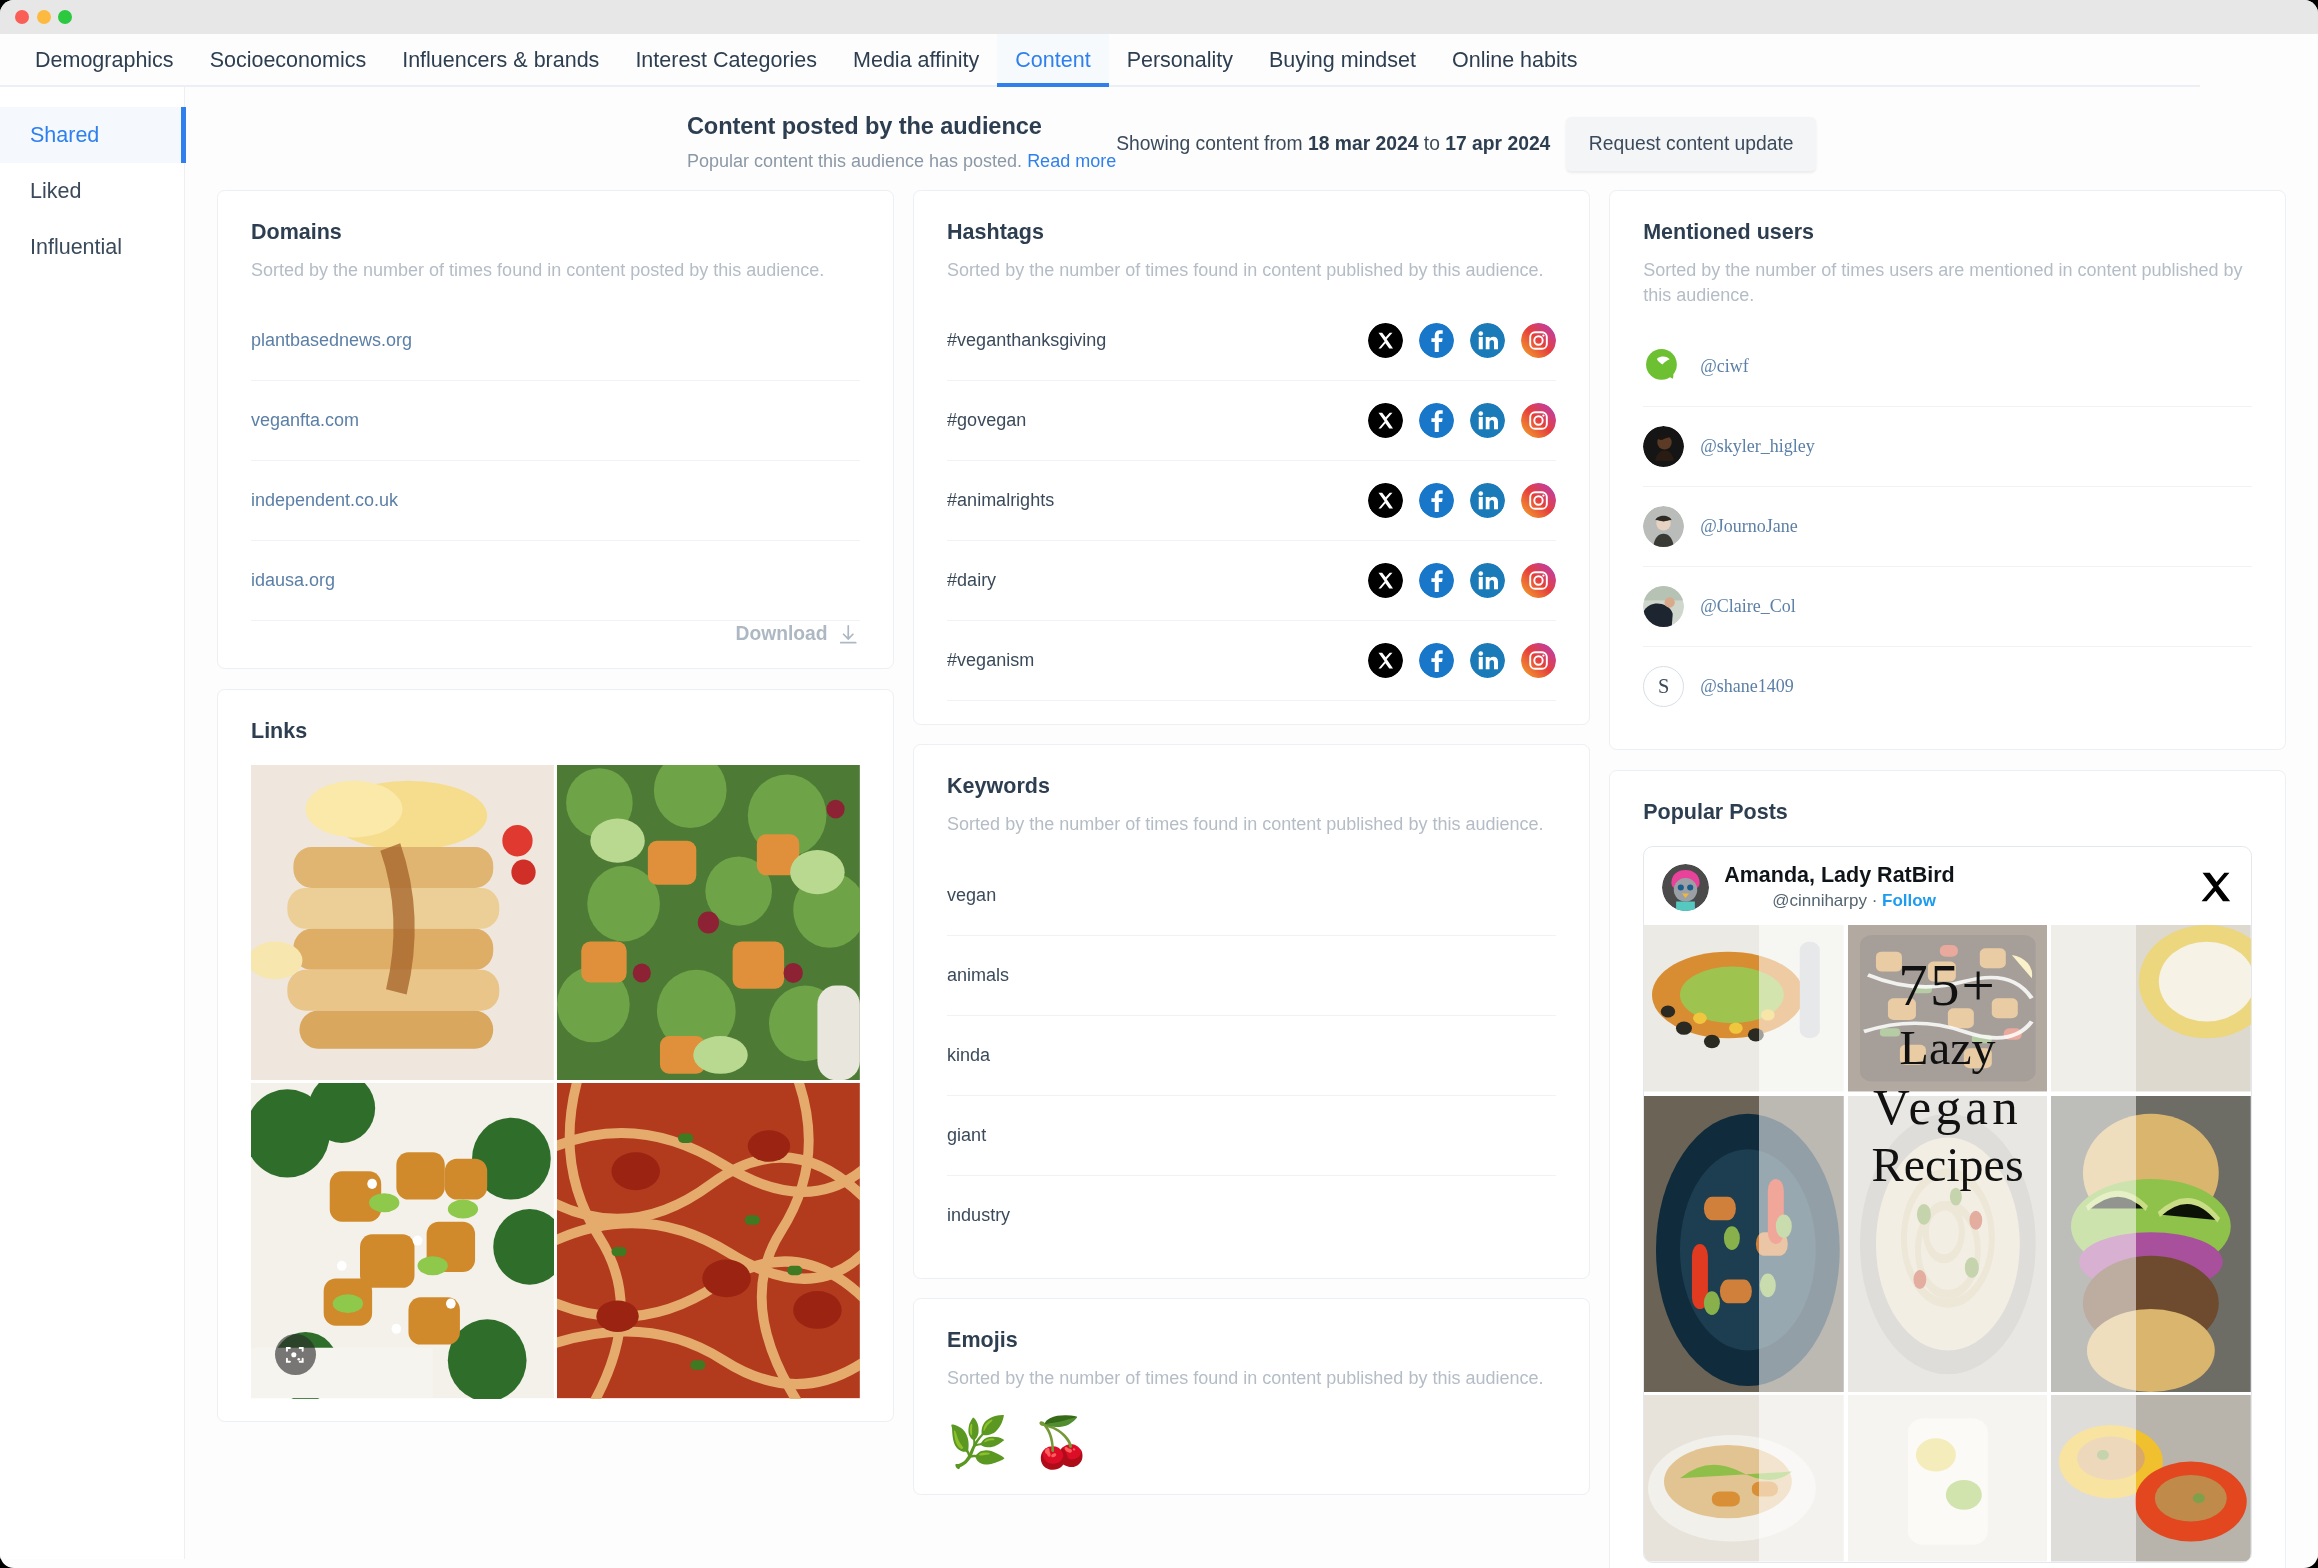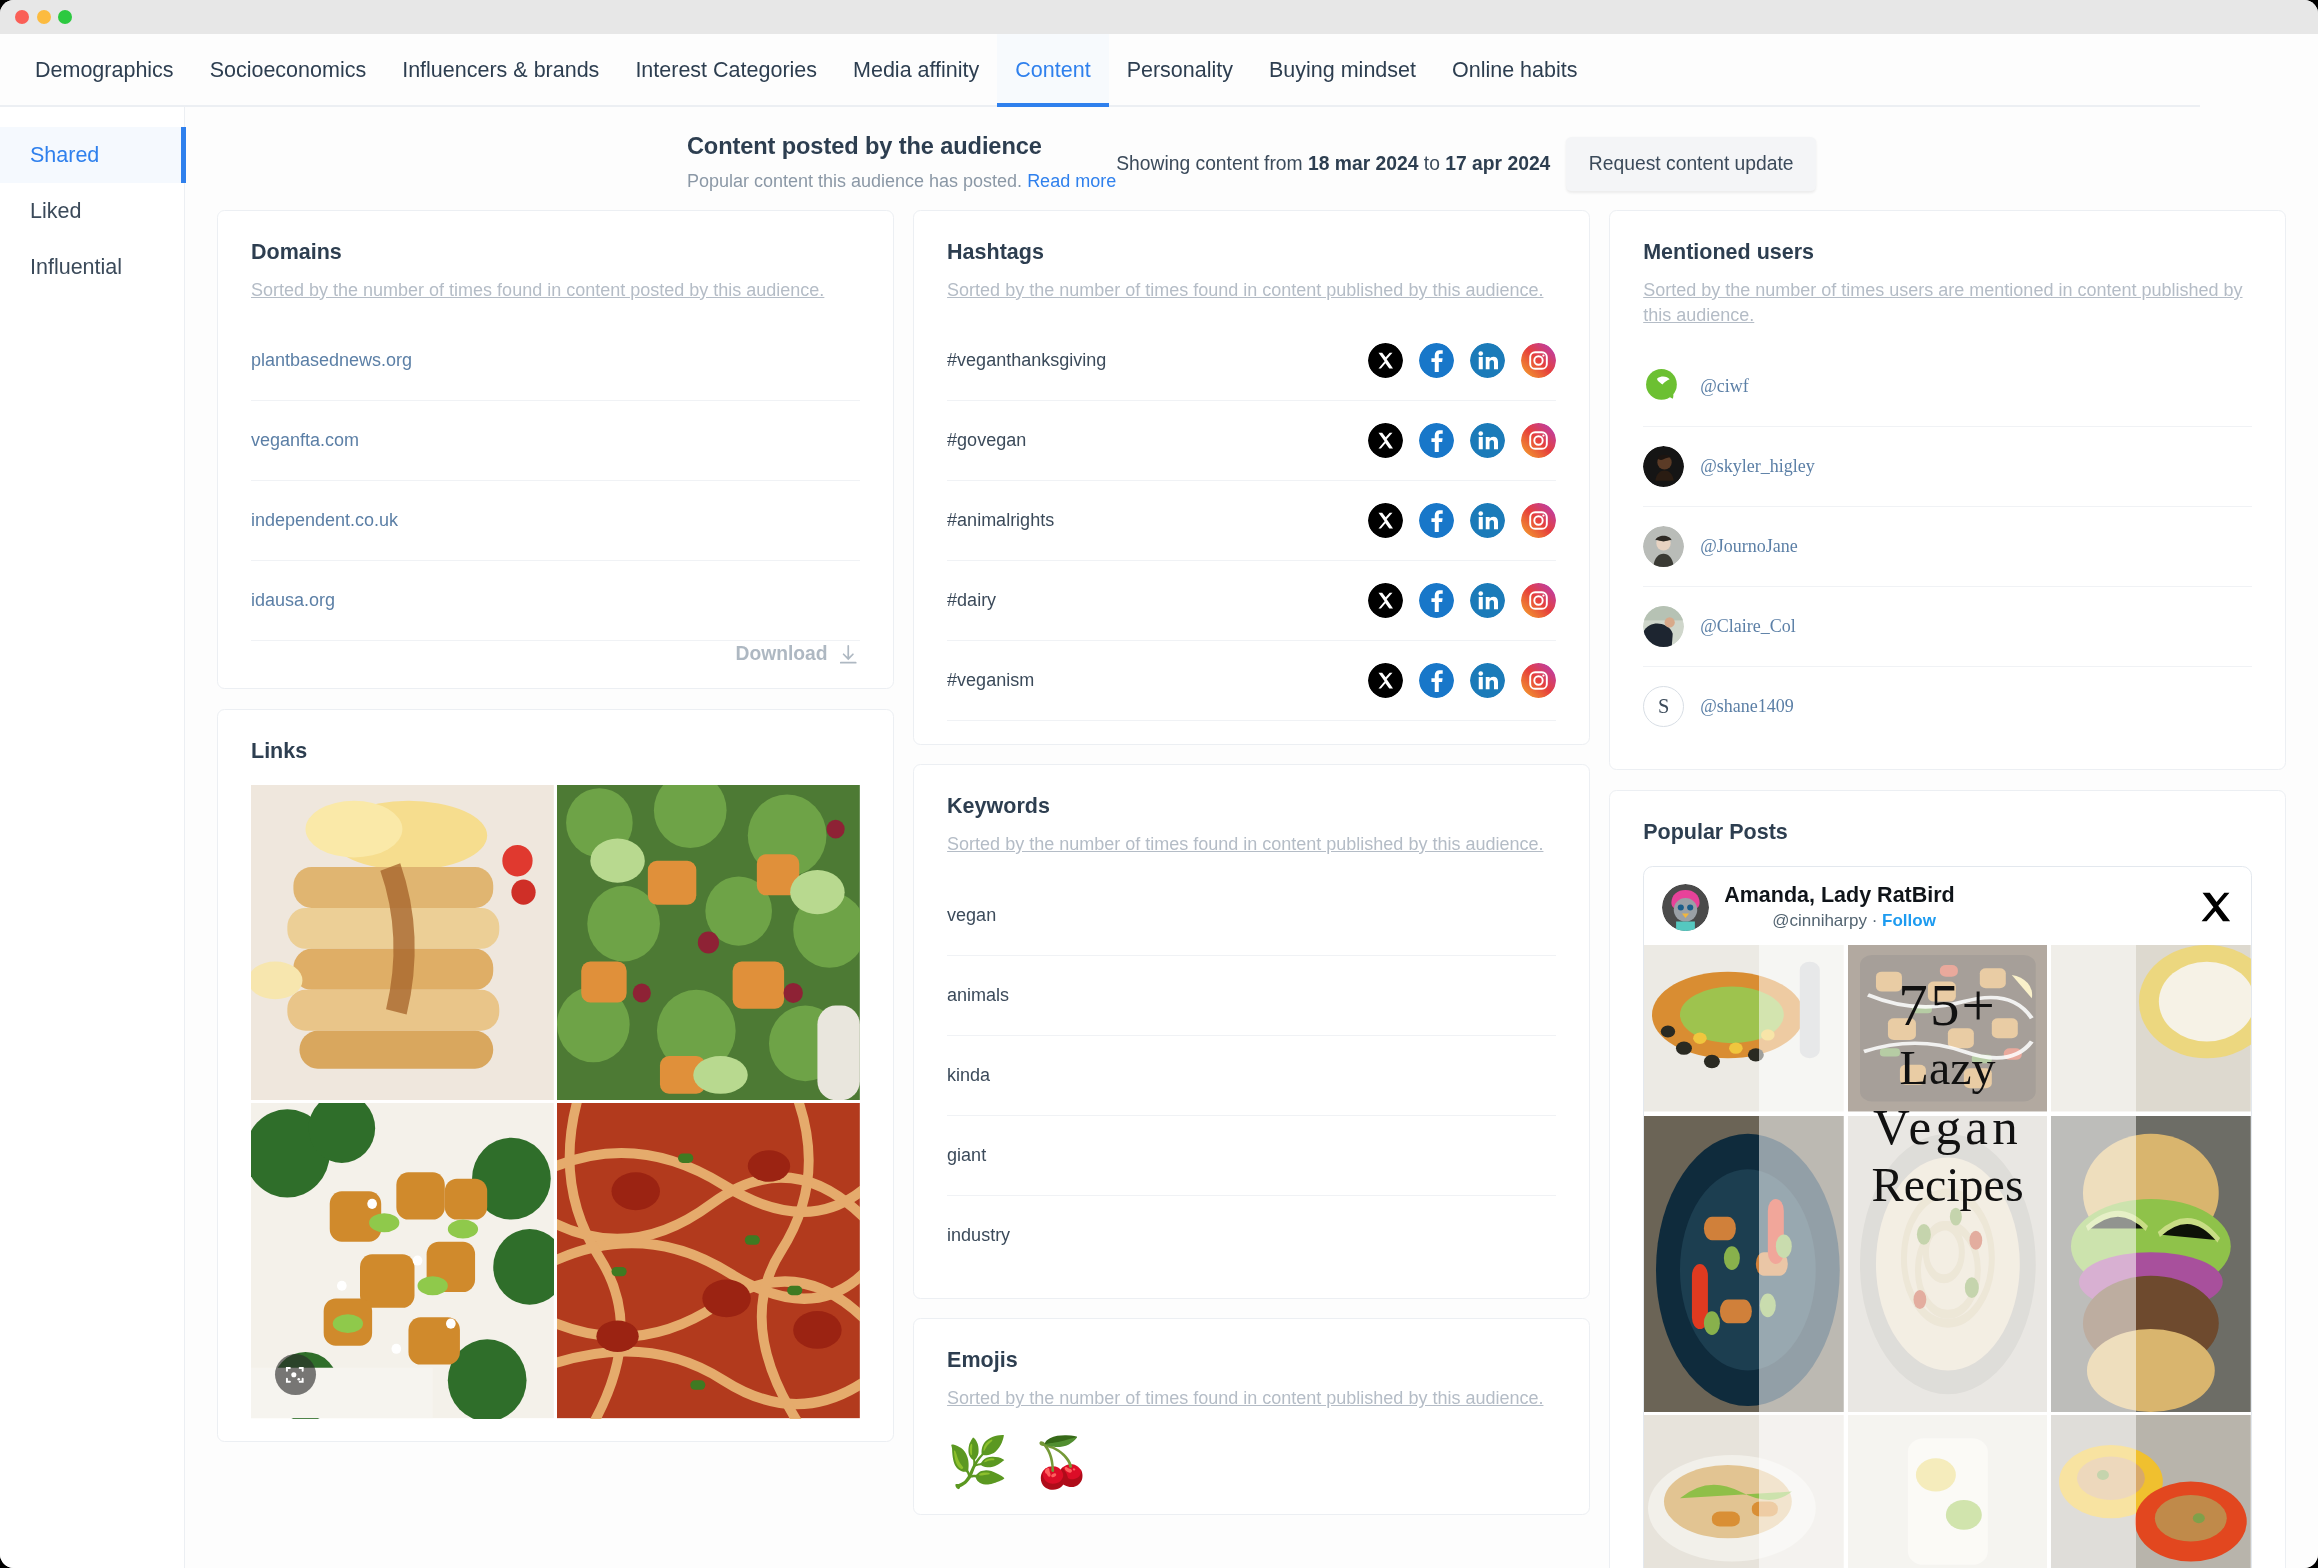--- a/index.html
+++ b/index.html
@@ -21,21 +21,21 @@
     display: flex; align-items: center; padding-left: 15px; gap: 7.5px;
   }
   .dot { width: 14px; height: 14px; border-radius: 50%; }
   .dot.red { background: #fa5f57; }
   .dot.yellow { background: #fcbb40; }
   .dot.green { background: #2cc940; }
 
   
   .tabbar {
     position: relative;
-    height: 73px;
+    height: 53px;
     background: #fdfdfd;
     display: flex; align-items: stretch;
     padding-left: 17px;
   }
   .tabbar::after{
     content:""; position:absolute; left:0; right:118px; bottom:0;
     height:1.6px; background:#eceff3;
   }
   .tab {
     display: flex; align-items: center;
@@ -116,21 +116,21 @@
   }
   .col { display: flex; flex-direction: column; gap: 19.3px; }
   .card {
     background: #fff;
     border: 1.6px solid #eceff3;
     border-radius: 7.5px;
     padding: 29px 33px 22.5px 33px;
     overflow: hidden;
   }
   .card h2 { font-size: 21.5px; color: #2d3e50; font-weight: bold; }
-  .card .desc { margin-top: 13px; font-size: 18px; color: #b4bcc6; line-height: 1.42; text-decoration: underline; }
+  .card .desc { margin-top: 13px; font-size: 18px; color: #b4bcc6; line-height: 1.42; }
 
   .rows { margin-top: 18px; }
   .row {
     min-height: 80px;
     display: flex; align-items: center; justify-content: space-between;
     border-bottom: 1.1px solid #f0f2f5;
     gap: 10.7px;
   }
   .row:last-child { border-bottom: 1.1px solid #f0f2f5; }
   .link-txt { font-size: 18px; color: #5b7fa6; cursor: pointer; }

